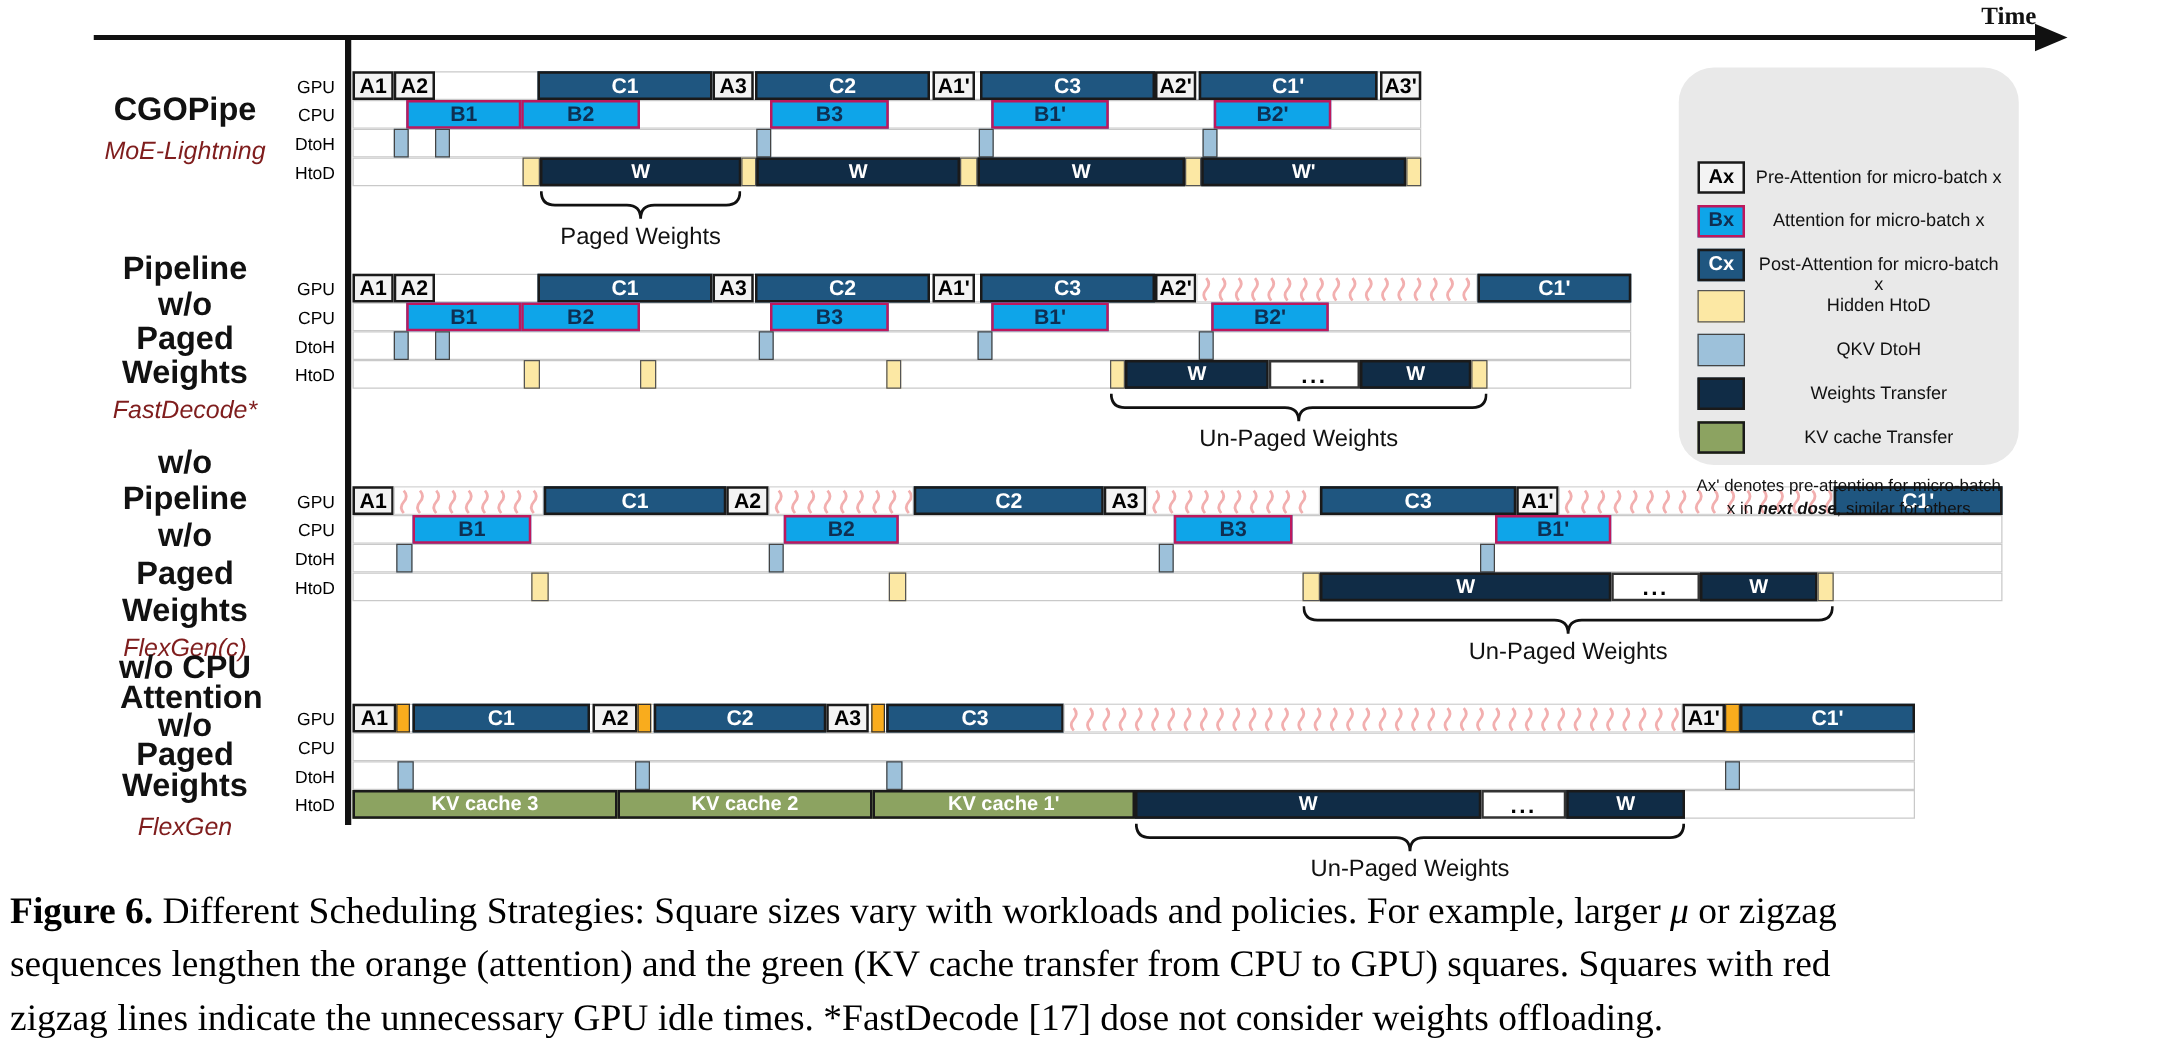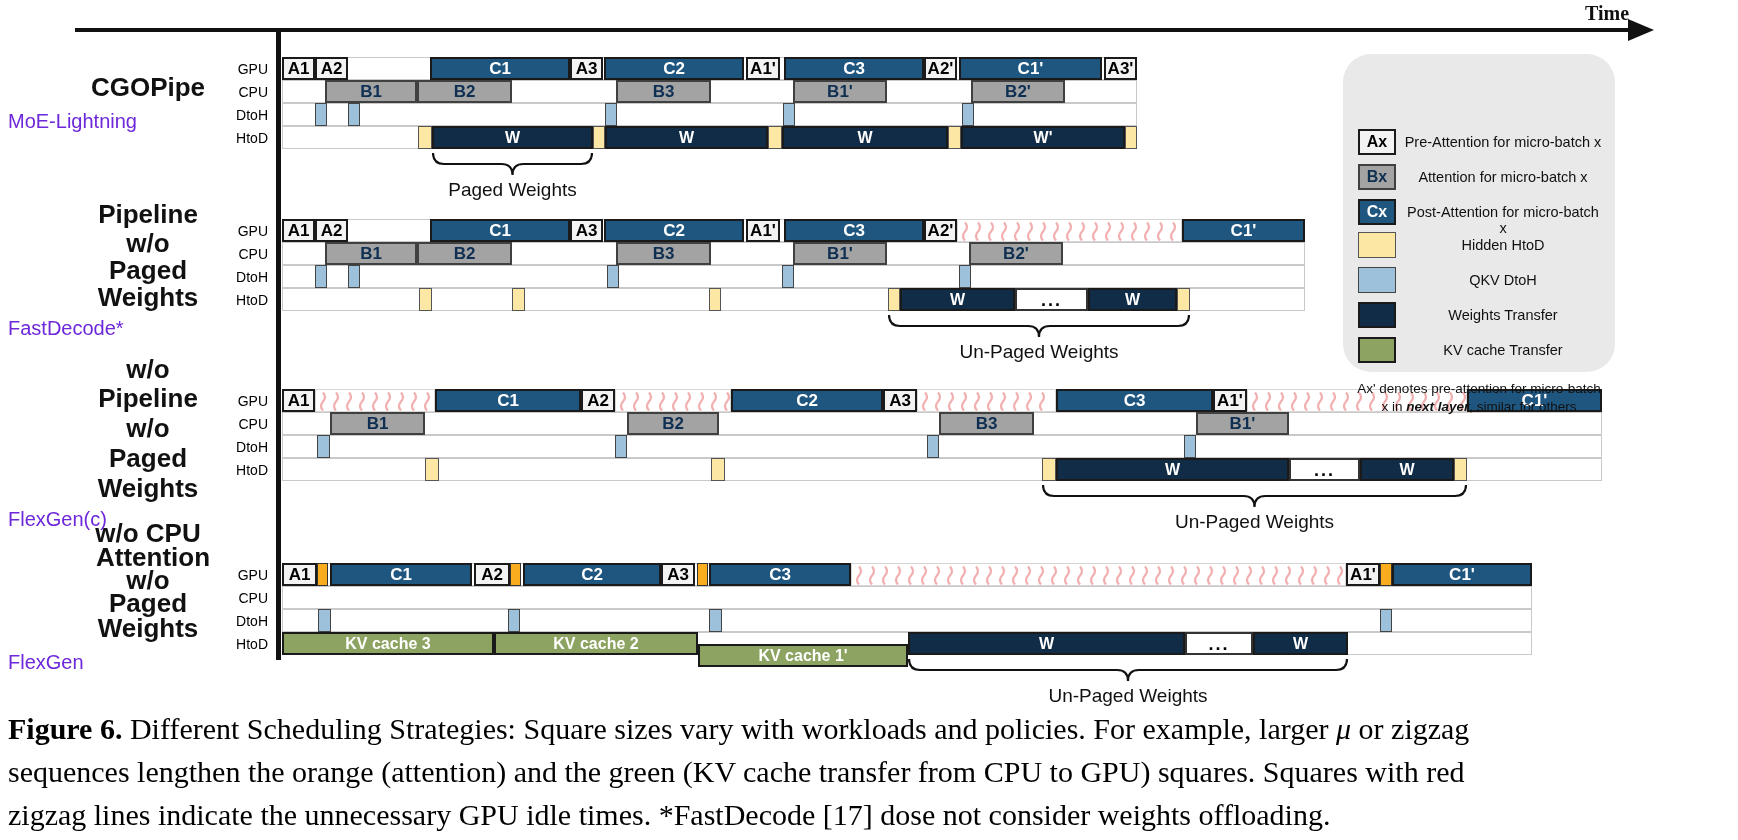--- a/index.html
+++ b/index.html
@@ -7,28 +7,28 @@
           font-family:"Liberation Sans",sans-serif;}
   .abs{position:absolute;}
   
   .time-line{position:absolute;height:4px;background:#111;}
   .time-arrowhead{position:absolute;width:0;height:0;border-left:26px solid #111;
                   border-top:11px solid transparent;border-bottom:11px solid transparent;}
   .time-label{position:absolute;font-family:"Liberation Serif",serif;font-weight:bold;font-size:20px;color:#111;}
   .v-axis{position:absolute;width:5px;background:#111;}
   
   .g-title{position:absolute;width:280px;text-align:center;font-weight:bold;font-size:26px;color:#111;line-height:1;}
-  .g-sub{position:absolute;width:280px;text-align:left;font-size:20px;color:#6d28d9;line-height:1;}
+  .g-sub{position:absolute;width:280px;text-align:center;font-size:20px;color:#7f1d1d;line-height:1;font-style:italic;}
   .row-label{position:absolute;width:90px;text-align:right;font-size:14px;color:#000;line-height:1;}
   
   .lane{position:absolute;height:23px;background:#fff;border:1px solid #c9c9c9;box-sizing:border-box;}
   .seg{position:absolute;height:23px;box-sizing:border-box;display:flex;align-items:center;justify-content:center;
        font-weight:bold;font-size:17px;line-height:1;white-space:nowrap;}
   .seg-pre {background:#f3f3f3;border:2px solid #1a1a1a;color:#000;}
-  .seg-att {background:#a3a3a3;border:2px solid #404040;color:#0f2f52;}
+  .seg-att {background:#0ea5e9;border:2px solid #be185d;color:#0f2f52;}
   .seg-post{background:#1f5680;border:2px solid #1a1a1a;color:#fff;}
   .seg-wt  {background:#102c46;border:2px solid #1a1a1a;color:#fff;}
   .seg-kv  {background:#8ca361;border:2px solid #1a1a1a;color:#fff;}
   .seg-dots{background:#ffffff;border:2px solid #333;color:#000;font-size:18px;letter-spacing:2px;}
   .seg-hid {background:#fce8a4;border:1px solid #555;}
   .seg-qkv {background:#9dc1da;border:1px solid #444;}
   .seg-bsl {background:#f9ac1d;border:1px solid #333;}
   .seg-idle{background:#fff;border:1px solid #d6d6d6;}
   
   .ann-text{position:absolute;transform:translateX(-50%);font-size:19px;color:#111;white-space:nowrap;}
@@ -347,21 +347,21 @@
         </div>
         <div class="seg seg-pre" style="left: 1346px; top: 563px; width: 34px;">A1'</div>
         <div class="seg seg-bsl" style="left: 1380px; top: 563px; width: 12px;"></div>
         <div class="seg seg-post" style="left: 1392px; top: 563px; width: 140px;">C1'</div>
         <div class="seg seg-qkv" style="left: 318px; top: 609px; width: 13px;"></div>
         <div class="seg seg-qkv" style="left: 508px; top: 609px; width: 12px;"></div>
         <div class="seg seg-qkv" style="left: 709px; top: 609px; width: 13px;"></div>
         <div class="seg seg-qkv" style="left: 1380px; top: 609px; width: 12px;"></div>
         <div class="seg seg-kv" style="left: 282px; top: 632px; width: 212px; font-size: 16px;">KV cache 3</div>
         <div class="seg seg-kv" style="left: 494px; top: 632px; width: 204px; font-size: 16px;">KV cache 2</div>
-        <div class="seg seg-kv" style="left: 698px; top: 632px; width: 210px; font-size: 16px; margin-top: 12px;">KV cache 1'</div>
+        <div class="seg seg-kv" style="left: 698px; top: 632px; width: 210px; font-size: 16px;">KV cache 1'</div>
         <div class="seg seg-wt" style="left: 908px; top: 632px; width: 277px; font-size: 16px;">W</div>
         <div class="seg seg-dots" style="left: 1185px; top: 632px; width: 68px;">...</div>
         <div class="seg seg-wt" style="left: 1253px; top: 632px; width: 95px; font-size: 16px;">W</div>
         <div class="abs" style="left: 908px; top: 658px;">
           <svg width="440" height="26">
             <path d="M1 1 Q1 12 12 12 L 209 12 Q 220 12 220 23 Q 220 12 231 12 L 428 12 Q 439 12 439 1" stroke="#111" stroke-width="2.2" fill="none"></path>
           </svg>
         </div>
         <div class="ann-text" style="left: 1128px; top: 685px;">Un-Paged Weights</div>
       </div>
@@ -378,21 +378,21 @@
         <div class="legend-swatch seg-hid" style="top: 178px;"></div>
         <div class="legend-label" style="top: 184px;">Hidden HtoD</div>
         <div class="legend-swatch seg-qkv" style="top: 213px;"></div>
         <div class="legend-label" style="top: 219px;">QKV DtoH</div>
         <div class="legend-swatch seg-wt" style="top: 248px;"></div>
         <div class="legend-label" style="top: 254px;">Weights Transfer</div>
         <div class="legend-swatch seg-kv" style="top: 283px;"></div>
         <div class="legend-label" style="top: 289px;">KV cache Transfer</div>
       </div>
     <div class="legend-foot" style="top:327px;">Ax' denotes pre-attention for micro-batch</div>
-    <div class="legend-foot" id="legend-foot2" style="top:345px;"><span>x in </span><span class="cap-bi">next layer</span><span>, similar for others</span></div>
+    <div class="legend-foot" id="legend-foot2" style="top:345px;"><span>x in </span><span class="cap-bi">next dose</span><span>, similar for others</span></div>
   </div>
 
   <div id="caption-root">
       <div class="caption-line" style="top: 712px;"><span class="cap-b">Figure 6.</span><span> Different Scheduling Strategies: Square sizes vary with workloads and policies. For example, larger </span><span class="cap-i">μ</span><span> or zigzag</span></div>
       <div class="caption-line" style="top: 755px;"><span>sequences lengthen the orange (attention) and the green (KV cache transfer from CPU to GPU) squares. Squares with red</span></div>
       <div class="caption-line" style="top: 798px;"><span>zigzag lines indicate the unnecessary GPU idle times. *FastDecode </span><span style="color: #000000;">[17]</span><span> dose not consider weights offloading.</span></div>
     </div>
 </div>
 
 </body></html>

